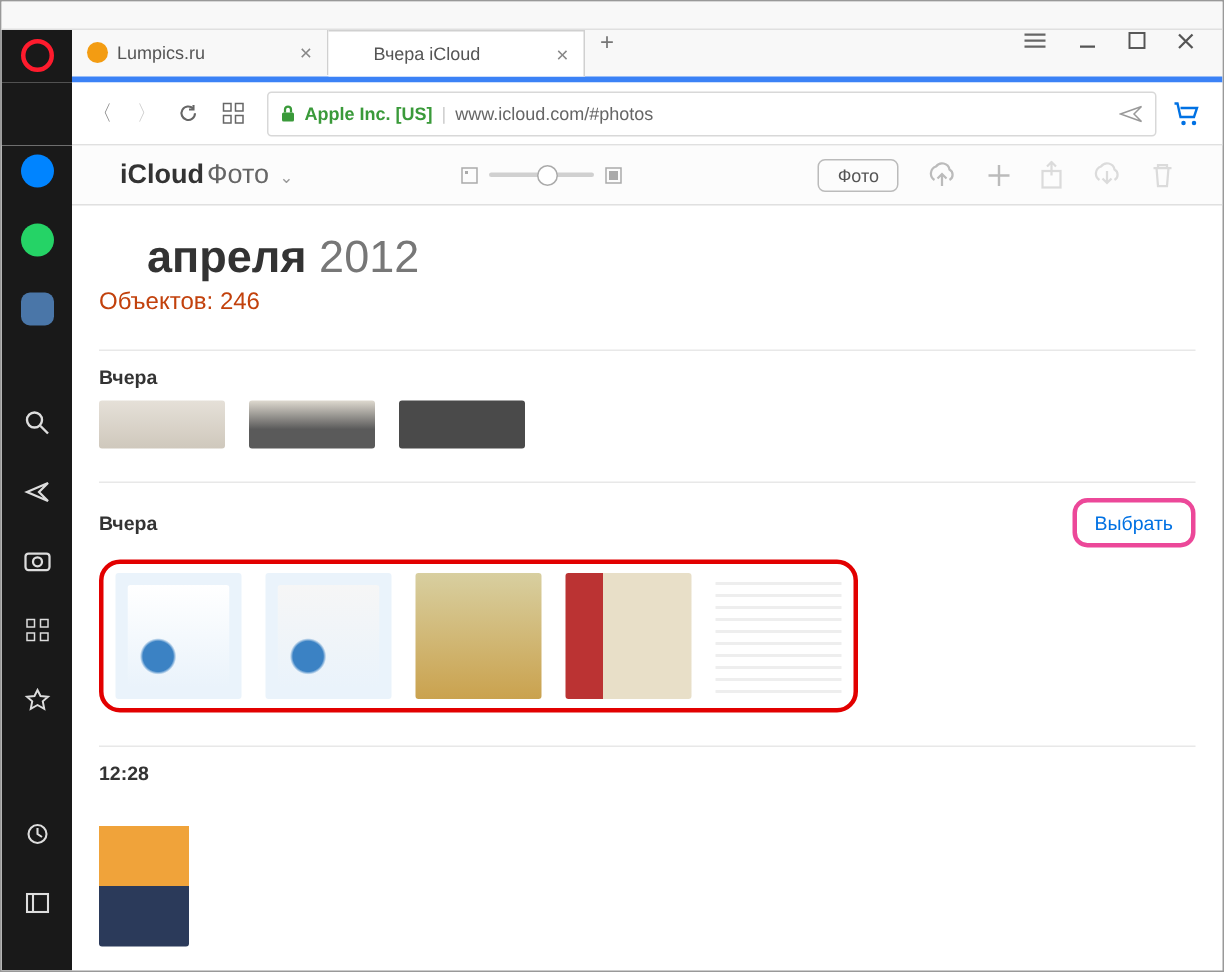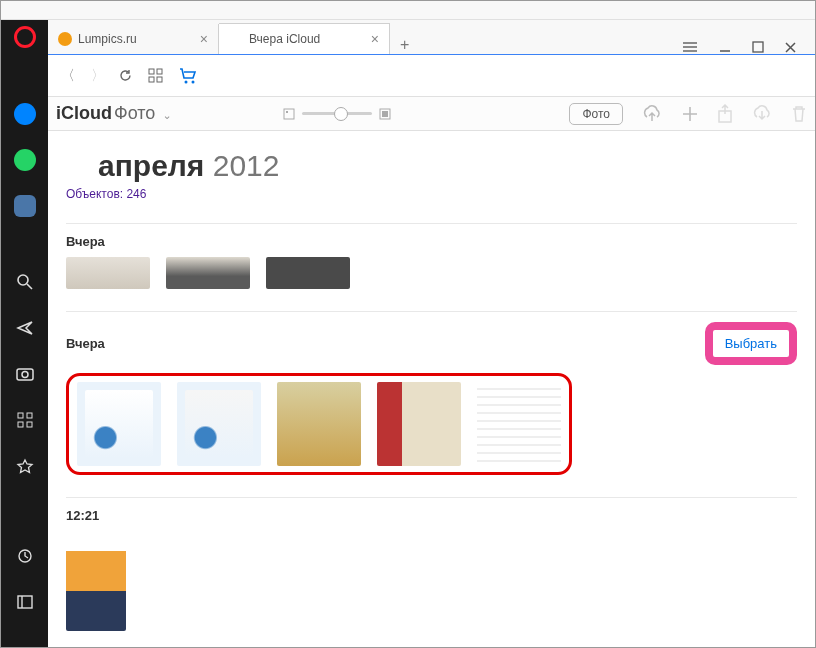--- a/index.html
+++ b/index.html
@@ -2,66 +2,66 @@
 <html><head>
 <meta charset="utf-8">
 <style>
 html,body{margin:0;padding:0;font-family:-apple-system,BlinkMacSystemFont,"Segoe UI",Helvetica,Arial,sans-serif;background:#fff;color:#333;}
 .app{width:816px;height:648px;border:1px solid #999;box-sizing:border-box;display:flex;flex-direction:column;overflow:hidden;}
 .menubar{height:18px;background:#f8f8f8;border-bottom:1px solid #e0e0e0;display:flex;align-items:center;font-size:10px;color:#888;padding:0 8px;gap:14px;}
 .menubar span{letter-spacing:1px;}
 .chrome-row{display:flex;align-items:stretch;height:35px;}
 .left-rail{width:47px;background:#191919;display:flex;flex-direction:column;align-items:center;padding-top:6px;gap:22px;color:#fff;}
 .opera-logo{width:22px;height:22px;border-radius:50%;border:3px solid #ff1b2d;box-sizing:border-box;}
-.tab-area{flex:1;display:flex;align-items:flex-end;background:#f8f8f8;border-bottom:1px solid #3b82f6;}
+.tab-area{flex:1;display:flex;align-items:flex-start;background:#f8f8f8;border-bottom:4px solid #3b82f6;}
 .tab{display:flex;align-items:center;gap:6px;height:30px;padding:0 10px;font-size:12px;color:#555;min-width:150px;border-right:1px solid #d0d0d0;}
 .tab.active{background:#fff;border-top:1px solid #d0d0d0;}
 .tab .fav{width:14px;height:14px;border-radius:50%;}
 .tab .close{margin-left:auto;color:#888;font-size:14px;}
 .newtab{padding:0 10px;font-size:16px;color:#777;}
 .win-controls{margin-left:auto;display:flex;gap:20px;padding-right:18px;align-items:center;color:#555;}
 .addr-row{display:flex;align-items:stretch;height:42px;}
 .addr-bar{flex:1;display:flex;align-items:center;background:#fff;border-bottom:1px solid #e0e0e0;padding:0 10px;gap:10px;}
 .nav-btn{width:20px;text-align:center;color:#888;font-size:14px;}
 .urlbox{flex:1;display:flex;align-items:center;height:28px;border:1px solid #d8d8d8;border-radius:3px;padding:0 8px;gap:6px;font-size:12px;color:#666;}
 .lock{color:#3a9a3a;font-weight:bold;font-size:12px;}
 .apple-inc{color:#3a9a3a;font-weight:bold;}
 .cart{width:24px;color:#0071e3;font-size:16px;}
 .body-row{flex:1;display:flex;overflow:hidden;}
 .left-rail-full{width:47px;background:#191919;display:flex;flex-direction:column;align-items:center;gap:24px;padding-top:6px;color:#ddd;}
 .rail-ic{width:22px;height:22px;display:flex;align-items:center;justify-content:center;font-size:18px;}
 .fb-badge{width:22px;height:22px;background:#0084ff;border-radius:50%;}
 .wa-badge{width:22px;height:22px;background:#25d366;border-radius:50%;}
 .vk-badge{width:22px;height:22px;background:#4a76a8;border-radius:6px;}
 .content{flex:1;display:flex;flex-direction:column;overflow:auto;}
-.icloud-header{height:44px;display:flex;align-items:center;padding:0 8px;gap:10px;border-bottom:1px solid #e0e0e0;background:#fcfcfc;}
+.icloud-header{height:44px;display:flex;align-items:center;padding:0 32px;gap:10px;border-bottom:1px solid #e0e0e0;background:#fcfcfc;}
 .brand{font-size:18px;}
 .brand b{font-weight:600;}
 .brand-sub{color:#666;font-weight:300;margin-left:2px;}
 .zoom-group{display:flex;align-items:center;gap:6px;margin-left:100px;}
 .zoom-track{width:70px;height:3px;background:#d0d0d0;border-radius:2px;position:relative;}
 .zoom-thumb{position:absolute;top:-5px;left:32px;width:12px;height:12px;background:#fff;border:1px solid #aaa;border-radius:50%;}
 .header-tools{margin-left:auto;display:flex;align-items:center;gap:18px;color:#bbb;font-size:18px;}
 .foto-btn{border:1px solid #bbb;border-radius:5px;padding:3px 12px;font-size:12px;color:#555;}
 .page{padding:16px 18px;}
 .month-title{font-size:30px;margin:2px 0 0;}
 .month-title b{font-weight:700;margin-left:32px;}
 .month-title .yr{font-weight:300;color:#777;}
-.count{font-size:12px;color:#4c1d95;margin-top:4px;}
+.count{font-size:16px;color:#c2410c;margin-top:4px;}
 .section{margin-top:22px;border-top:1px solid #e8e8e8;padding-top:10px;}
 .section:first-of-type{border-top:none;padding-top:0;}
 .sec-head{display:flex;align-items:center;font-size:13px;font-weight:600;color:#333;margin-bottom:8px;}
 .sec-action{margin-left:auto;}
 .thumbs{display:flex;gap:16px;flex-wrap:wrap;}
 .thumb{width:84px;height:84px;background:#e9e9e9;border-radius:2px;position:relative;overflow:hidden;}
 .thumb.tall{width:60px;height:100px;}
 .thumb.short{height:32px;}
 .thumb-inner{position:absolute;inset:8px;border-radius:2px;}
 .hl-box{border:3px solid #e20000;border-radius:14px;padding:6px 8px;display:inline-flex;gap:16px;}
-.select-btn{color:#0071e3;font-size:13px;font-weight:500;border:8px solid #ec4899;border-radius:10px;padding:6px 12px;}
+.select-btn{color:#0071e3;font-size:13px;font-weight:500;border:3px solid #ec4899;border-radius:10px;padding:6px 12px;}
 svg{display:block;}
 </style>
 </head>
 <body>
 
 <div class="app">
 
   <div class="menubar">
     <span>&nbsp;</span>
   </div>
@@ -119,20 +119,36 @@
           </svg>
       </span>
       <span class="nav-btn">
         <svg width="15" height="15" viewBox="0 0 15 15">
             <rect x="1" y="1" width="5" height="5" fill="none" stroke="#666"></rect>
             <rect x="9" y="1" width="5" height="5" fill="none" stroke="#666"></rect>
             <rect x="1" y="9" width="5" height="5" fill="none" stroke="#666"></rect>
             <rect x="9" y="9" width="5" height="5" fill="none" stroke="#666"></rect>
           </svg>
       </span>
+      <div class="urlbox">
+        <span class="lock">
+          <svg width="10" height="12" viewBox="0 0 10 12">
+              <rect x="1" y="5" width="8" height="6" rx="1" fill="#3a9a3a"></rect>
+              <path d="M3 5V3a2 2 0 0 1 4 0v2" fill="none" stroke="#3a9a3a" stroke-width="1.5"></path>
+            </svg>
+        </span>
+        <span class="apple-inc">Apple Inc. [US]</span>
+        <span style="color:#ccc;">|</span>
+        <span>www.icloud.com/#photos</span>
+        <span style="margin-left:auto;">
+          <svg width="16" height="12" viewBox="0 0 16 12">
+              <path d="M1 6l14-5-5 5 5 5z" fill="none" stroke="#999" stroke-width="1"></path>
+            </svg>
+        </span>
+      </div>
       <span class="cart">
         <svg width="20" height="18" viewBox="0 0 20 18">
             <path d="M2 2h2l2 9h9l2-6H6" fill="none" stroke="#0071e3" stroke-width="1.6"></path>
             <circle cx="8" cy="15" r="1.5" fill="#0071e3"></circle>
             <circle cx="15" cy="15" r="1.5" fill="#0071e3"></circle>
           </svg>
       </span>
     </div>
   </div>
 
@@ -270,21 +286,21 @@
                 <div class="thumb-inner" style="background:radial-gradient(circle at 30% 70%,#3b82c4 15%,transparent 18%),linear-gradient(#f6f6f6,#eaf3fb);"></div>
               </div>
             <div class="thumb" style="background:linear-gradient(#d8cfa0,#caa24e);"></div>
             <div class="thumb" style="background:linear-gradient(90deg,#b33 30%,#e8dfc8 30%);"></div>
             <div class="thumb" style="background:repeating-linear-gradient(#fff,#fff 6px,#eee 6px,#eee 8px);"></div>
           </div>
         </div>
 
         <div class="section">
           <div class="sec-head">
-            <span>12:21</span>
+            <span>12:28</span>
           </div>
           <div class="thumbs">
             <div class="thumb tall" style="background:linear-gradient(#fff 20%,#f0a33a 20% 60%,#2b3a5a 60%);"></div>
           </div>
         </div>
 
       </div>
     </div>
   </div>
 </div>

